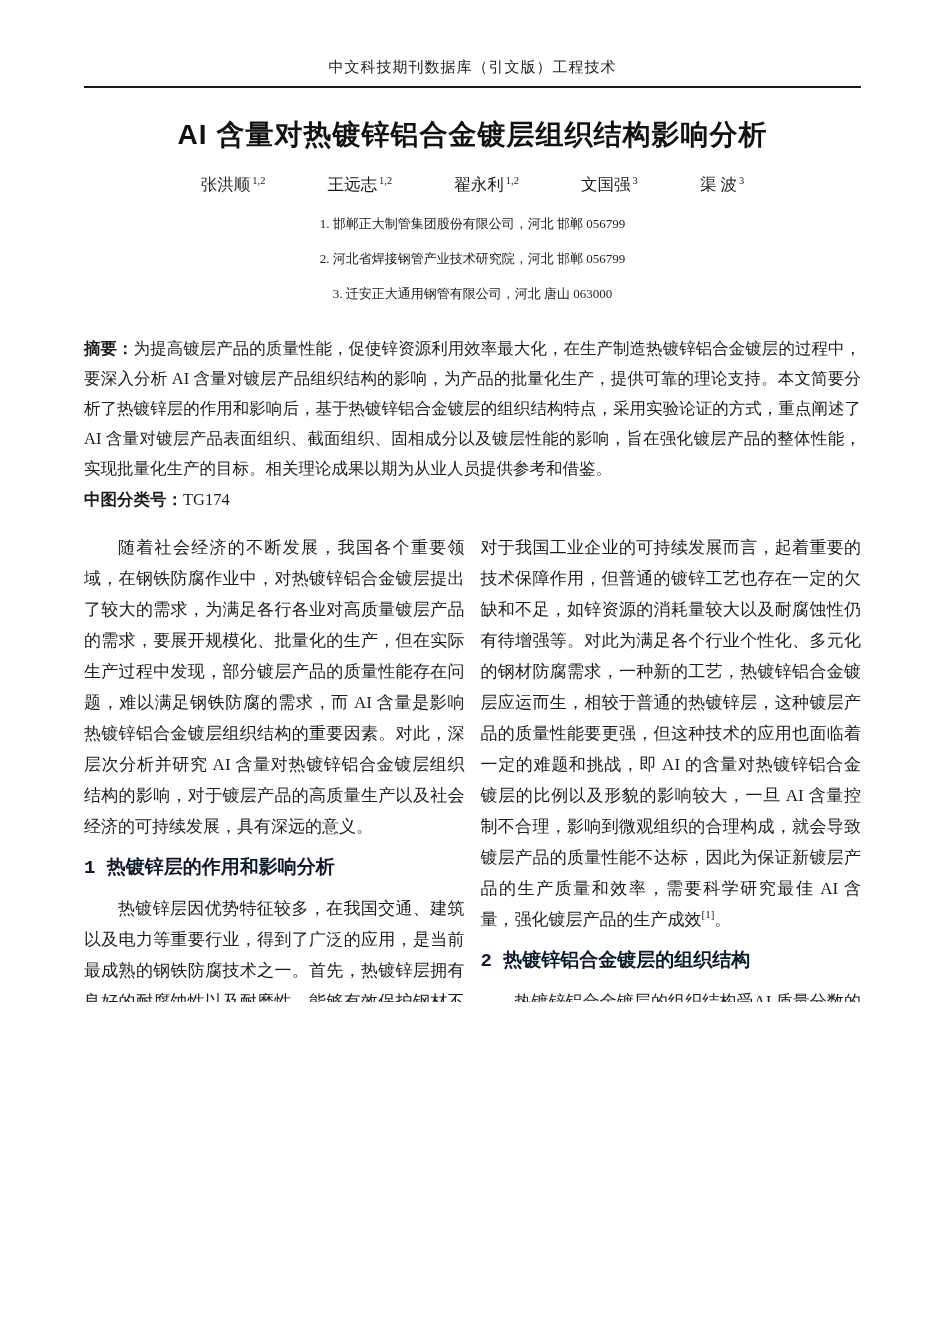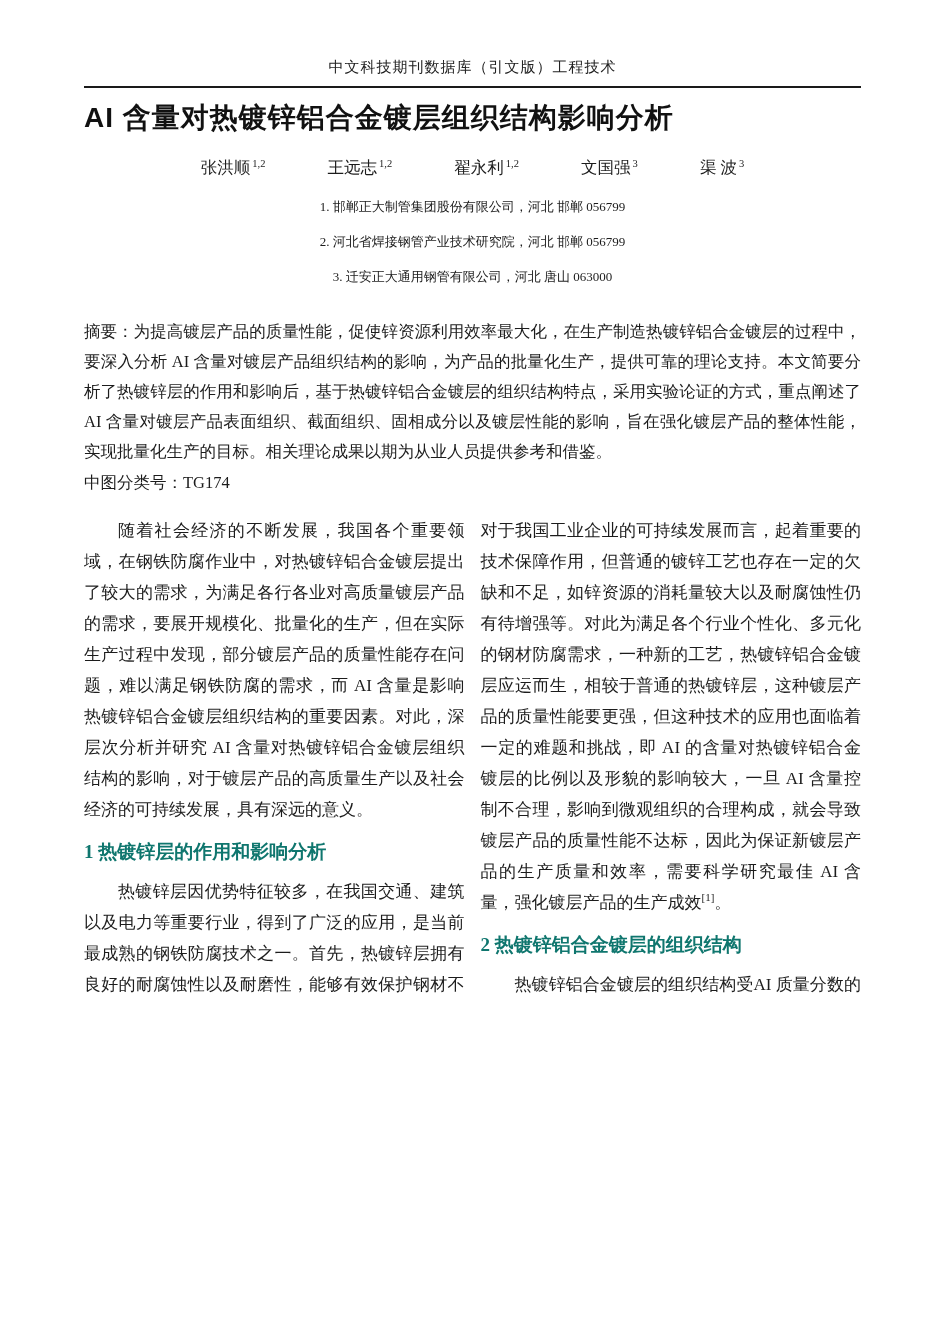--- a/index.html
+++ b/index.html
@@ -28,21 +28,22 @@
     font-size: 15px;
     letter-spacing: 1px;
     color: #222;
   }
   .header-rule {
     margin-top: 9px;
     border-bottom: 2px solid #1a1a1a;
     height: 0;
   }
   .title {
-    margin: 11px 0 0 0;
+    margin: 28px 0 0 0;
+    text-align: center;
     font-family: "Liberation Sans", "DejaVu Sans", sans-serif;
     font-size: 28px;
     font-weight: bold;
     letter-spacing: 1px;
     color: #111;
   }
   .authors {
     margin-top: 20px;
     text-align: center;
     font-size: 16.5px;
@@ -60,21 +61,21 @@
     font-size: 13px;
     line-height: 35px;
   }
   .abstract {
     margin-top: 22px;
     font-size: 16.5px;
     line-height: 30px;
     text-align: justify;
   }
   .lbl {
-    font-weight: normal;
+    font-weight: bold;
     font-family: "Liberation Sans", "DejaVu Sans", sans-serif;
   }
   .kv {
     font-size: 16.5px;
     line-height: 30px;
     text-align: justify;
   }
   .columns {
     display: flex;
     gap: 16px;
@@ -83,24 +84,24 @@
   .col {
     width: 380.5px;
     font-size: 17px;
     line-height: 31px;
     text-align: justify;
   }
   .col p { margin: 0; }
   .col p.indent { text-indent: 2em; }
   .col h2 {
     margin: 11px 0 9px 0;
-    font-family: Liberation Serif, serif;
+    font-family: Liberation Mono, monospace;
     font-size: 19px;
     font-weight: bold;
-    color: #0f766e;
+    color: #0f172a;
   }
   .ref {
     font-size: 11px;
     vertical-align: super;
     line-height: 0;
   }
   .footnote {
     position: absolute;
     left: 84px;
     top: 1200px;

